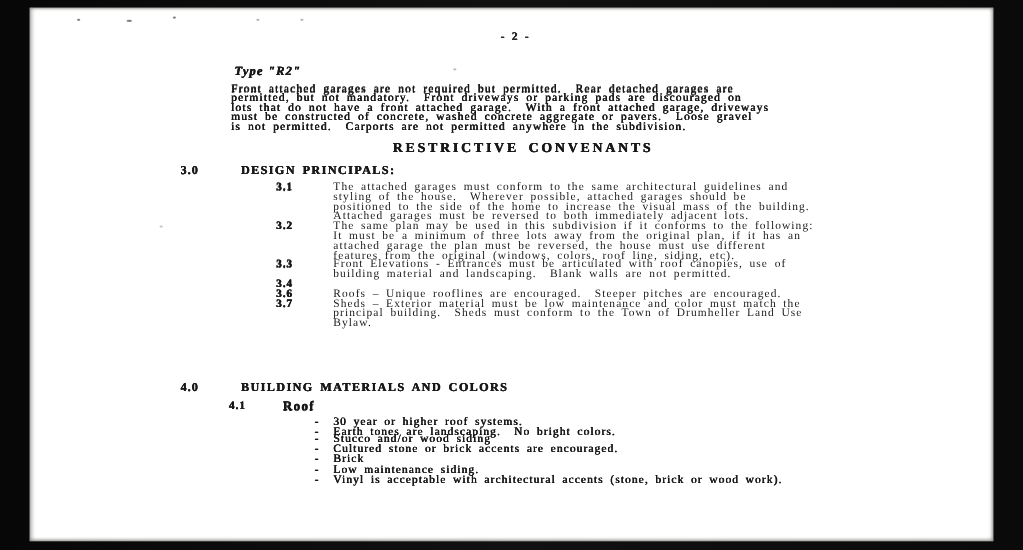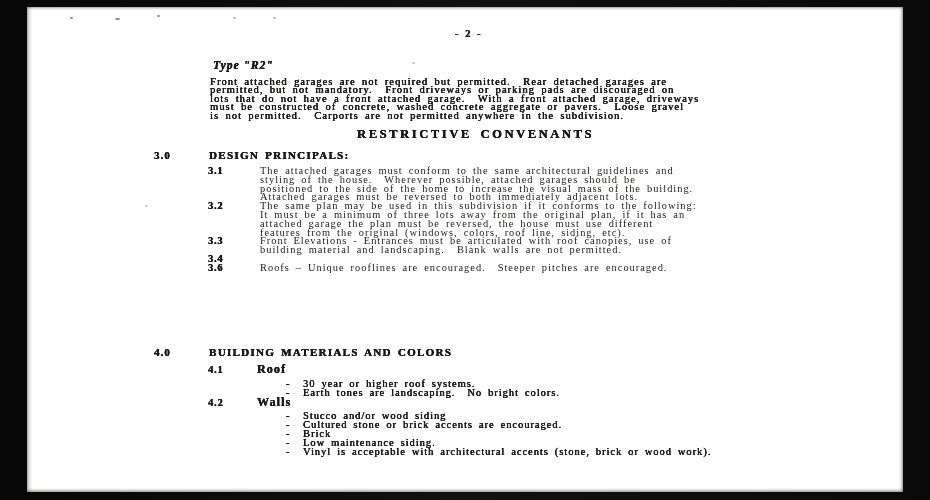--- a/index.html
+++ b/index.html
@@ -40,36 +40,37 @@
   .intro {
     left: 183px; top: 71px;
     font-size: 10.5px; line-height: 8.4px;
     letter-spacing: 1.05px; word-spacing: 2.6px;
   }
   .main-heading {
     left: 330px; top: 120px;
     font-size: 12.5px; font-weight: bold;
     letter-spacing: 2.6px; word-spacing: 3px;
   }
-  .sec-row { left: 2px; width: 698px; height: 12px; text-align: center; }
+  .sec-row { left: 12px; width: 698px; height: 12px; text-align: center; }
   .sec-num {
     left: 125px; top: 0;
     font-size: 11px; font-weight: bold; letter-spacing: 1px;
   }
   .sec-title {
     left: 180px; top: 0;
     font-size: 11px; font-weight: bold;
     letter-spacing: 1.3px; word-spacing: 2px;
   }
   .items { left: 181px; top: 160px; width: 660px; }
   .item { position: static; display: flex; }
   .item-num {
     position: static; flex: 0 0 52px;
     font-size: 10.3px; font-weight: bold; letter-spacing: 0.8px;
     line-height: 8.8px;
+    margin-left: 43px;
   }
   .item-text {
     position: static;
     font-size: 10.4px; line-height: 8.8px;
     letter-spacing: 1.0px; word-spacing: 2.4px;
     white-space: pre;
   }
   .subsec { left: 181px; width: 680px; }
   .subsec-head { position: static; display: flex; align-items: center; }
   .subsec-num {
@@ -146,20 +147,26 @@
         <span class="item-text">Front Elevations - Entrances must be articulated with roof canopies, use of
 building material and landscaping.  Blank walls are not permitted.</span>
       </div>
       <div class="item">
         <span class="txt item-num">3.4</span>
       </div>
       <div class="item">
         <span class="txt item-num">3.6</span>
         <span class="item-text">Roofs – Unique rooflines are encouraged.  Steeper pitches are encouraged.</span>
       </div>
+      <div class="item">
+        <span class="txt item-num">3.7</span>
+        <span class="item-text">Sheds – Exterior material must be low maintenance and color must match the
+principal building.  Sheds must conform to the Town of Drumheller Land Use
+Bylaw.</span>
+      </div>
     </div>
 
     <div class="sec-row" style="top:339px">
       <span class="txt sec-num">4.0</span>
       <span class="txt sec-title">BUILDING MATERIALS AND COLORS</span>
     </div>
 
     <div class="subsec sub41">
       <div class="subsec-head">
         <span class="txt subsec-num">4.1</span>
@@ -169,24 +176,20 @@
         <span class="txt dash">-</span>
         <span class="bullet-text txt">30 year or higher roof systems.</span>
       </div>
       <div class="bullet">
         <span class="txt dash">-</span>
         <span class="bullet-text txt">Earth tones are landscaping.  No bright colors.</span>
       </div>
     </div>
 
     <div class="subsec sub42">
-      <div class="subsec-head">
-        <span class="txt subsec-num">4.2</span>
-        <span class="txt subsec-title">Walls</span>
-      </div>
       <div class="bullet">
         <span class="txt dash">-</span>
         <span class="bullet-text txt">Stucco and/or wood siding</span>
       </div>
       <div class="bullet">
         <span class="txt dash">-</span>
         <span class="bullet-text txt">Cultured stone or brick accents are encouraged.</span>
       </div>
       <div class="bullet">
         <span class="txt dash">-</span>

